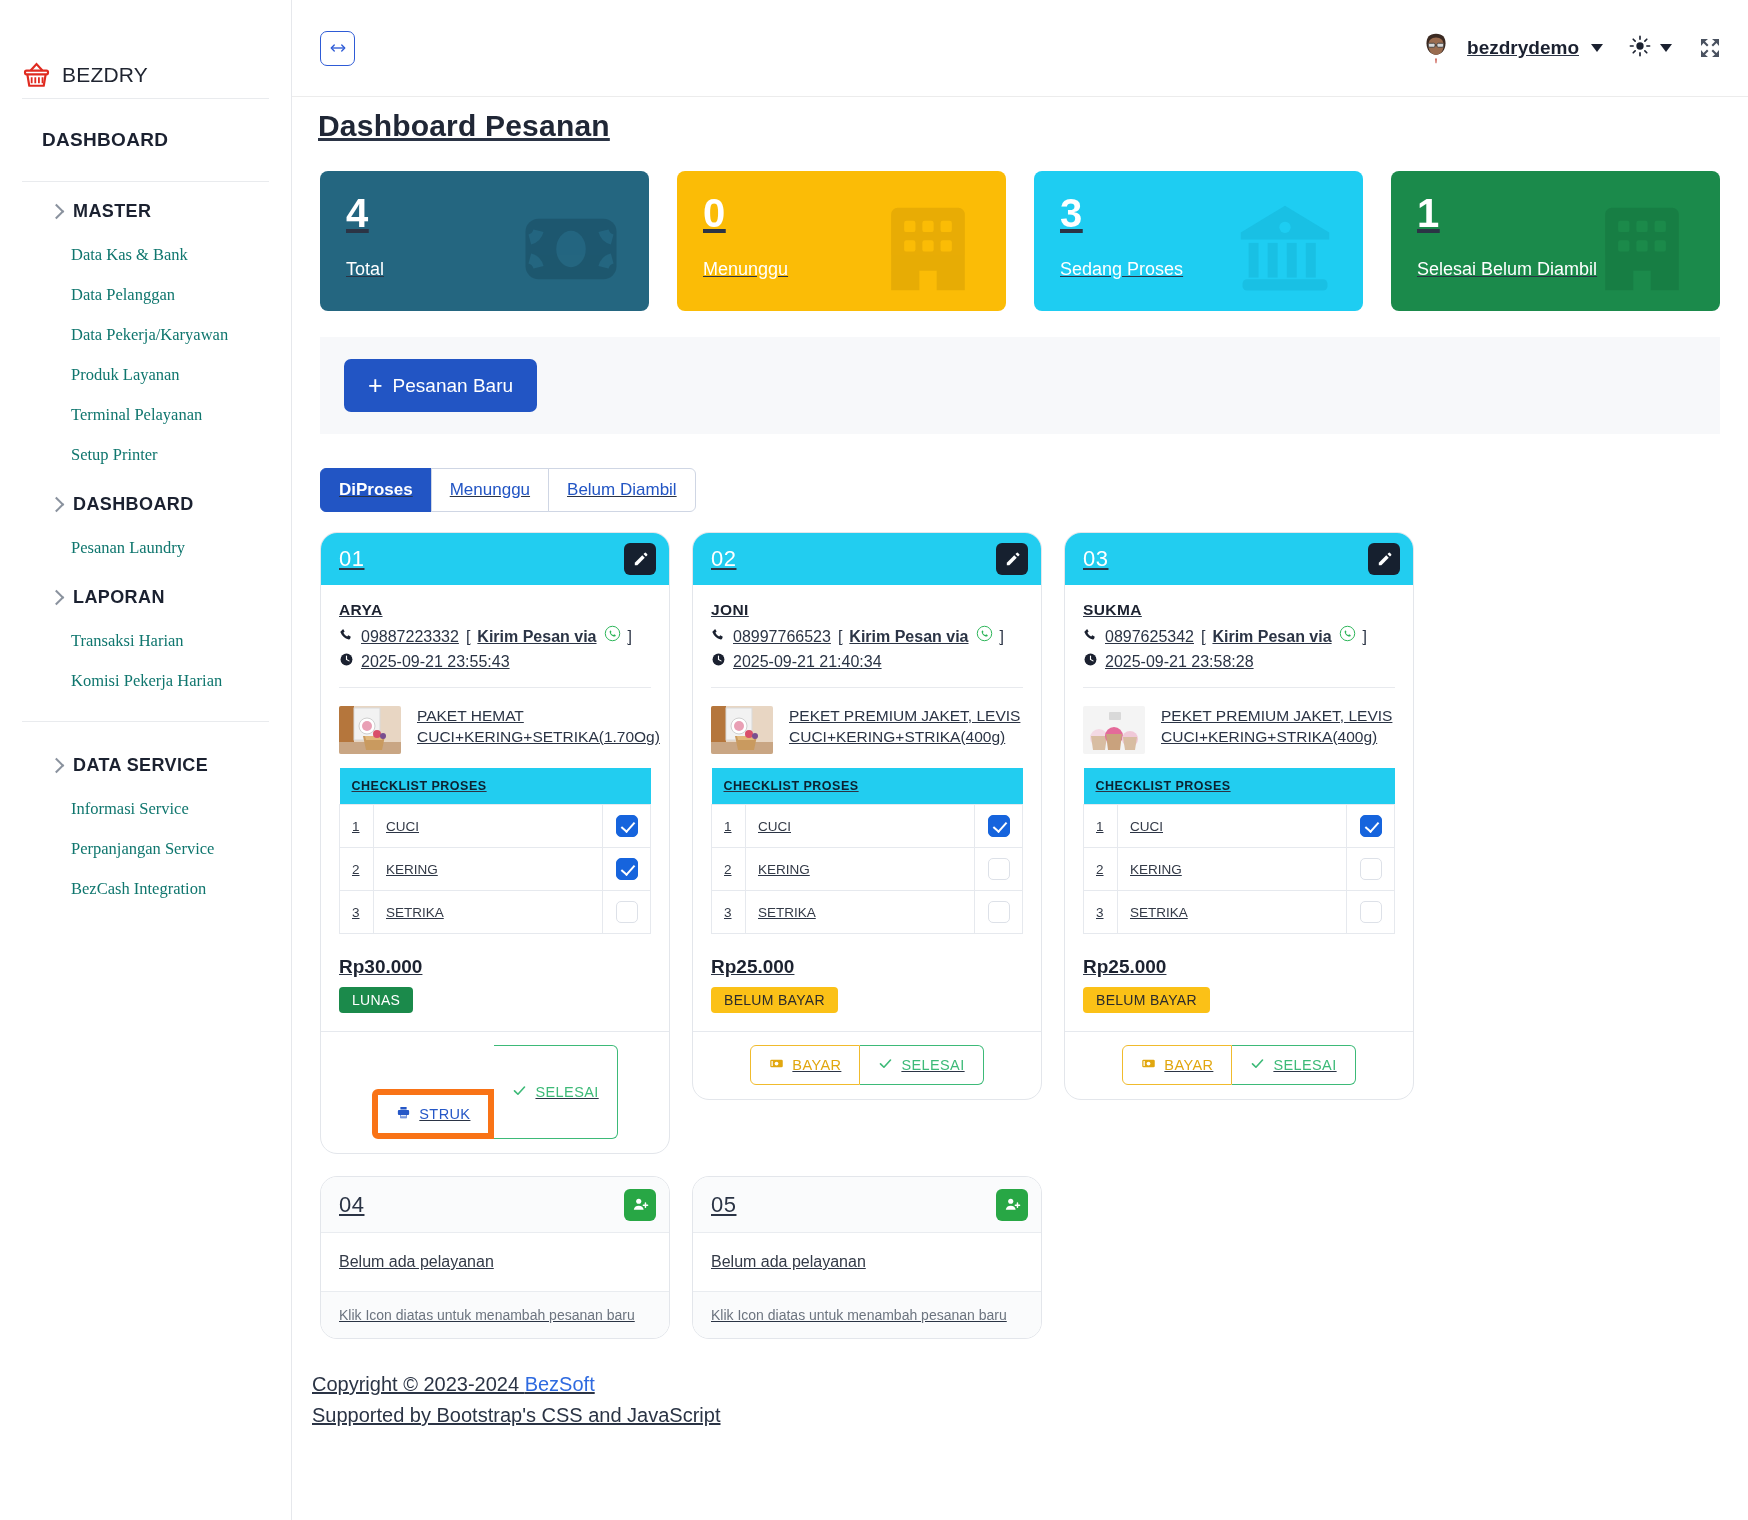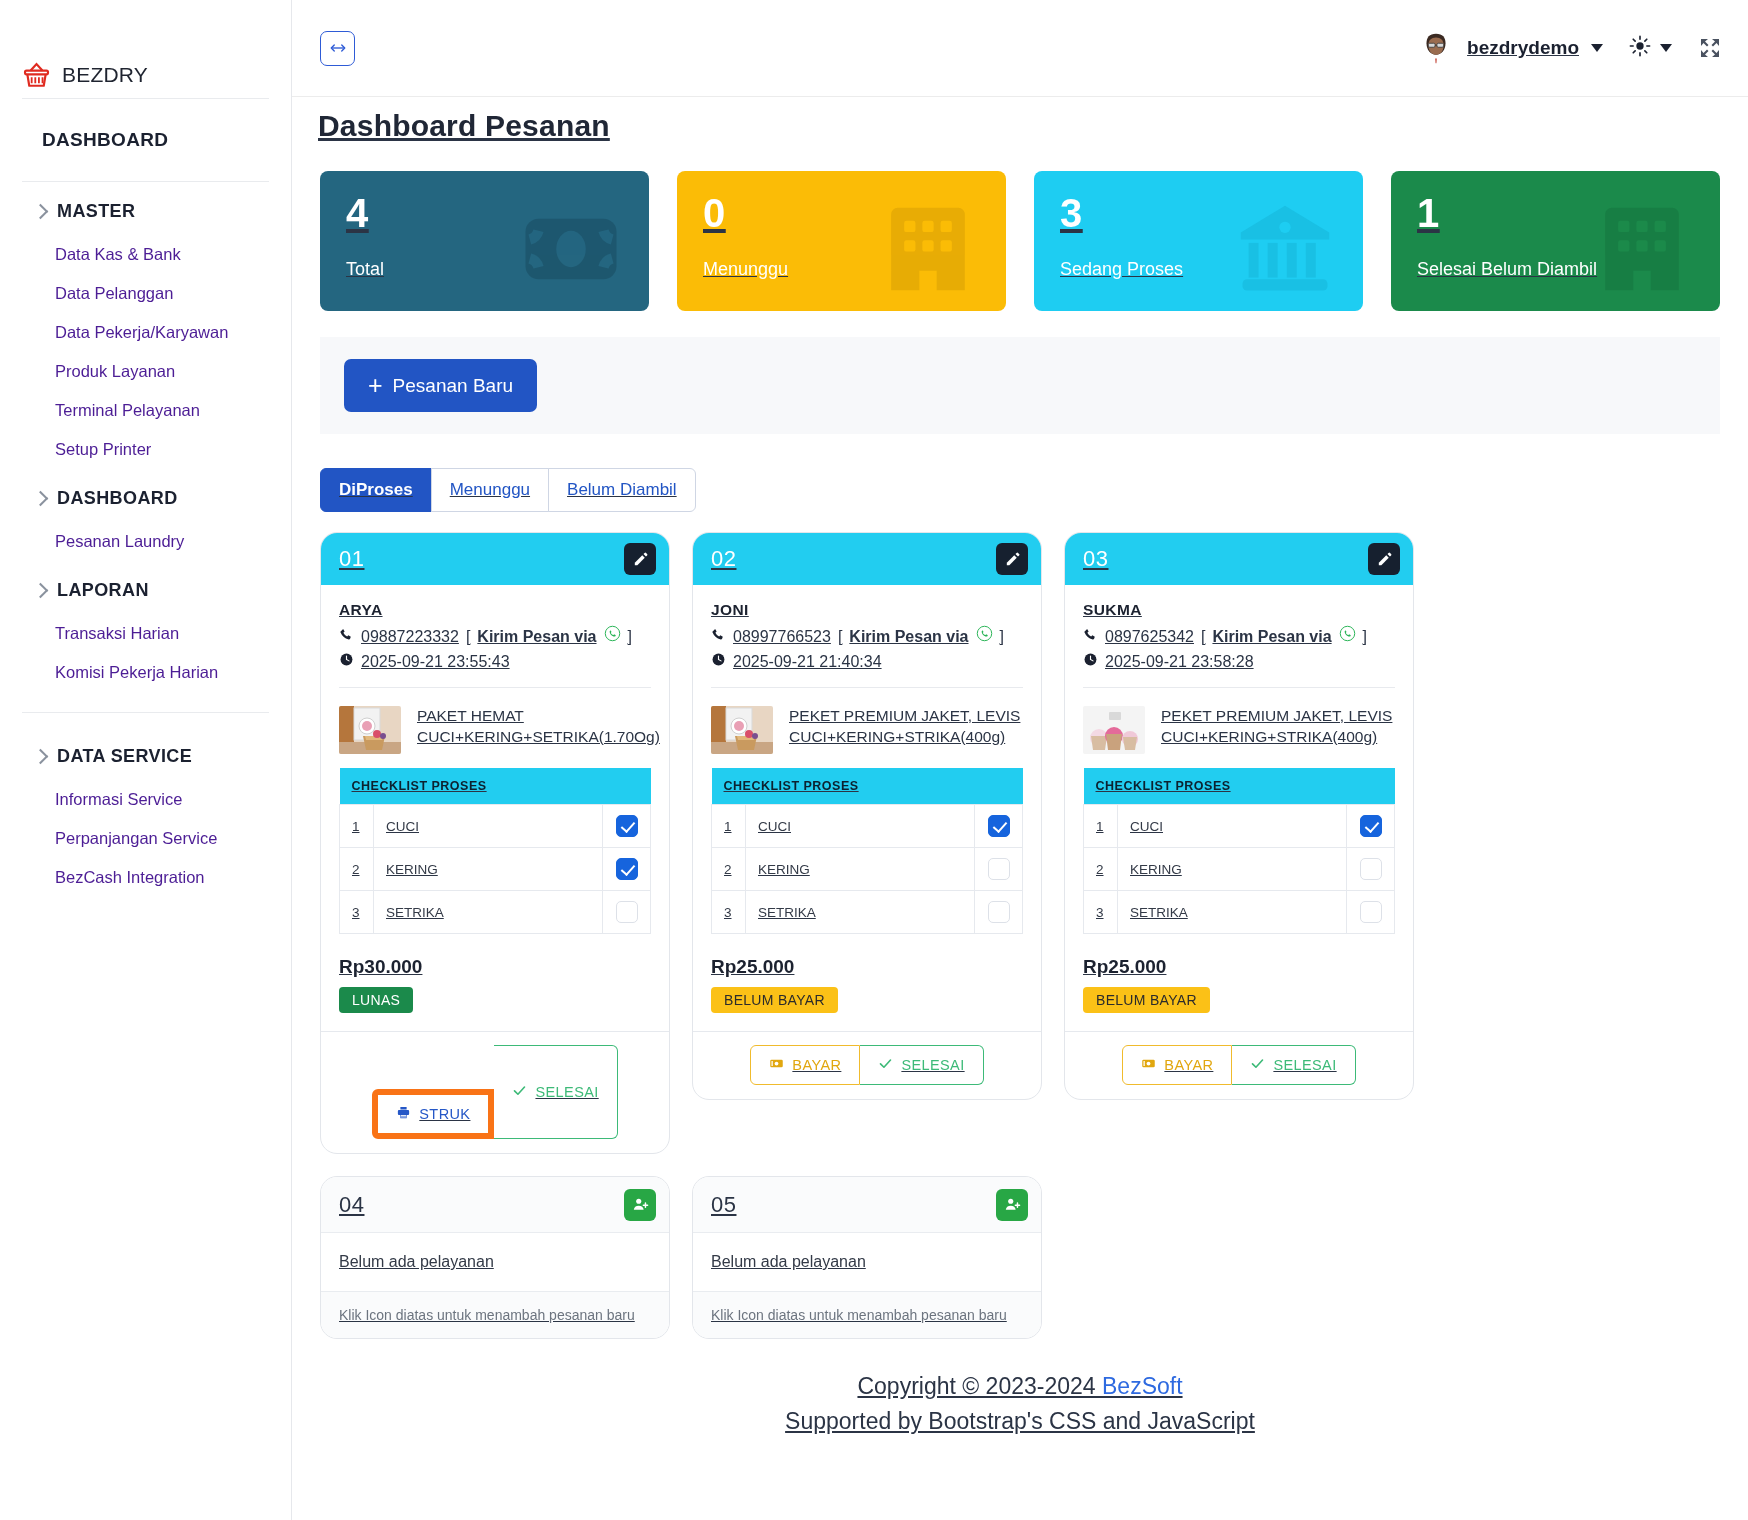--- a/index.html
+++ b/index.html
@@ -15,35 +15,36 @@
   .sidebar {
     width: 292px; flex: 0 0 292px; height: 100%;
     background: #ffffff; border-right: 1px solid #e6e8ec;
     padding: 0 0 0 0; position: relative;
   }
   .brand { display: flex; align-items: center; gap: 11px; padding: 52px 0 0 22px; height: 98px; }
   .brand-icon { width: 29px; height: 29px; display: block; }
   .brand-name { font-size: 21px; letter-spacing: .2px; color: #1f2430; }
   .side-div { height: 1px; background: #e9ebee; margin: 0 22px; }
   .side-title { font-size: 19px; font-weight: bold; letter-spacing: .3px; padding: 30px 0 30px 42px; color: #1b2130; }
-  .nav-group { padding: 6px 0 0 0; }
+  .nav-group { padding: 6px 0 0 16px; }
   .nav-head {
     display: flex; align-items: center; gap: 10px;
     font-size: 18px; font-weight: bold; letter-spacing: .4px;
     padding: 13px 0 13px 34px; color: #1b2130; cursor: pointer;
   }
   .chev { width: 13px; height: 13px; flex: 0 0 13px; position: relative; }
   .chev::before {
     content: ""; position: absolute; left: 1px; top: 1px;
     width: 9px; height: 9px; border-right: 2.4px solid #8a929e; border-top: 2.4px solid #8a929e;
     transform: rotate(45deg);
   }
   .nav-item {
-    font-size: 16.5px; color: #4c1d95; padding: 10px 0 10px 55px; cursor: pointer;
+    font-size: 16.5px; color: #0f766e; padding: 10px 0 10px 55px; cursor: pointer;
     white-space: nowrap;
+    font-family: Liberation Serif, serif;
   }
   .side-sep { height: 1px; background: #e9ebee; margin: 20px 22px 14px 22px; }
 
   
   .main { flex: 1 1 auto; height: 100%; display: flex; flex-direction: column; overflow: hidden; background: #4d7c0f; text-decoration: underline;}
   .topbar {
     height: 97px; flex: 0 0 97px; display: flex; align-items: center;
     padding: 0 26px 0 28px; background: #fff; border-bottom: 1px solid #ececec;
   }
   .collapse-btn {
@@ -161,21 +162,21 @@
   .empty-head { height: 56px; display: flex; align-items: center; padding: 0 13px 0 18px; background: #fafbfc; border-bottom: 1px solid #e9ecf0;}
   .empty-no { font-size: 22px; color: #2b3445; letter-spacing: .5px; }
   .add-btn {
     margin-left: auto; width: 32px; height: 32px; border-radius: 6px; background: #28a745;
     display: flex; align-items: center; justify-content: center; cursor: pointer;
   }
   .empty-body { padding: 20px 18px; font-size: 16px; color: #333a47; border-bottom: 1px solid #e9ecf0;}
   .empty-foot { padding: 15px 18px; font-size: 14px; color: #6c747f; background: #fafbfc; }
 
   
-  .footer { text-align: center; padding: 34px 0 14px 0; font-size: 23px; color: #2b3445; }
+  .footer { padding: 34px 0 14px 0; font-size: 20px; color: #2b3445; }
   .footer a { color: #2e6ae0; text-decoration: none; }
   .footer .l2 { margin-top: 8px; }
 </style>
 </head>
 <body>
 
 <div class="app">
 
   <aside class="sidebar">
     <div class="brand">

